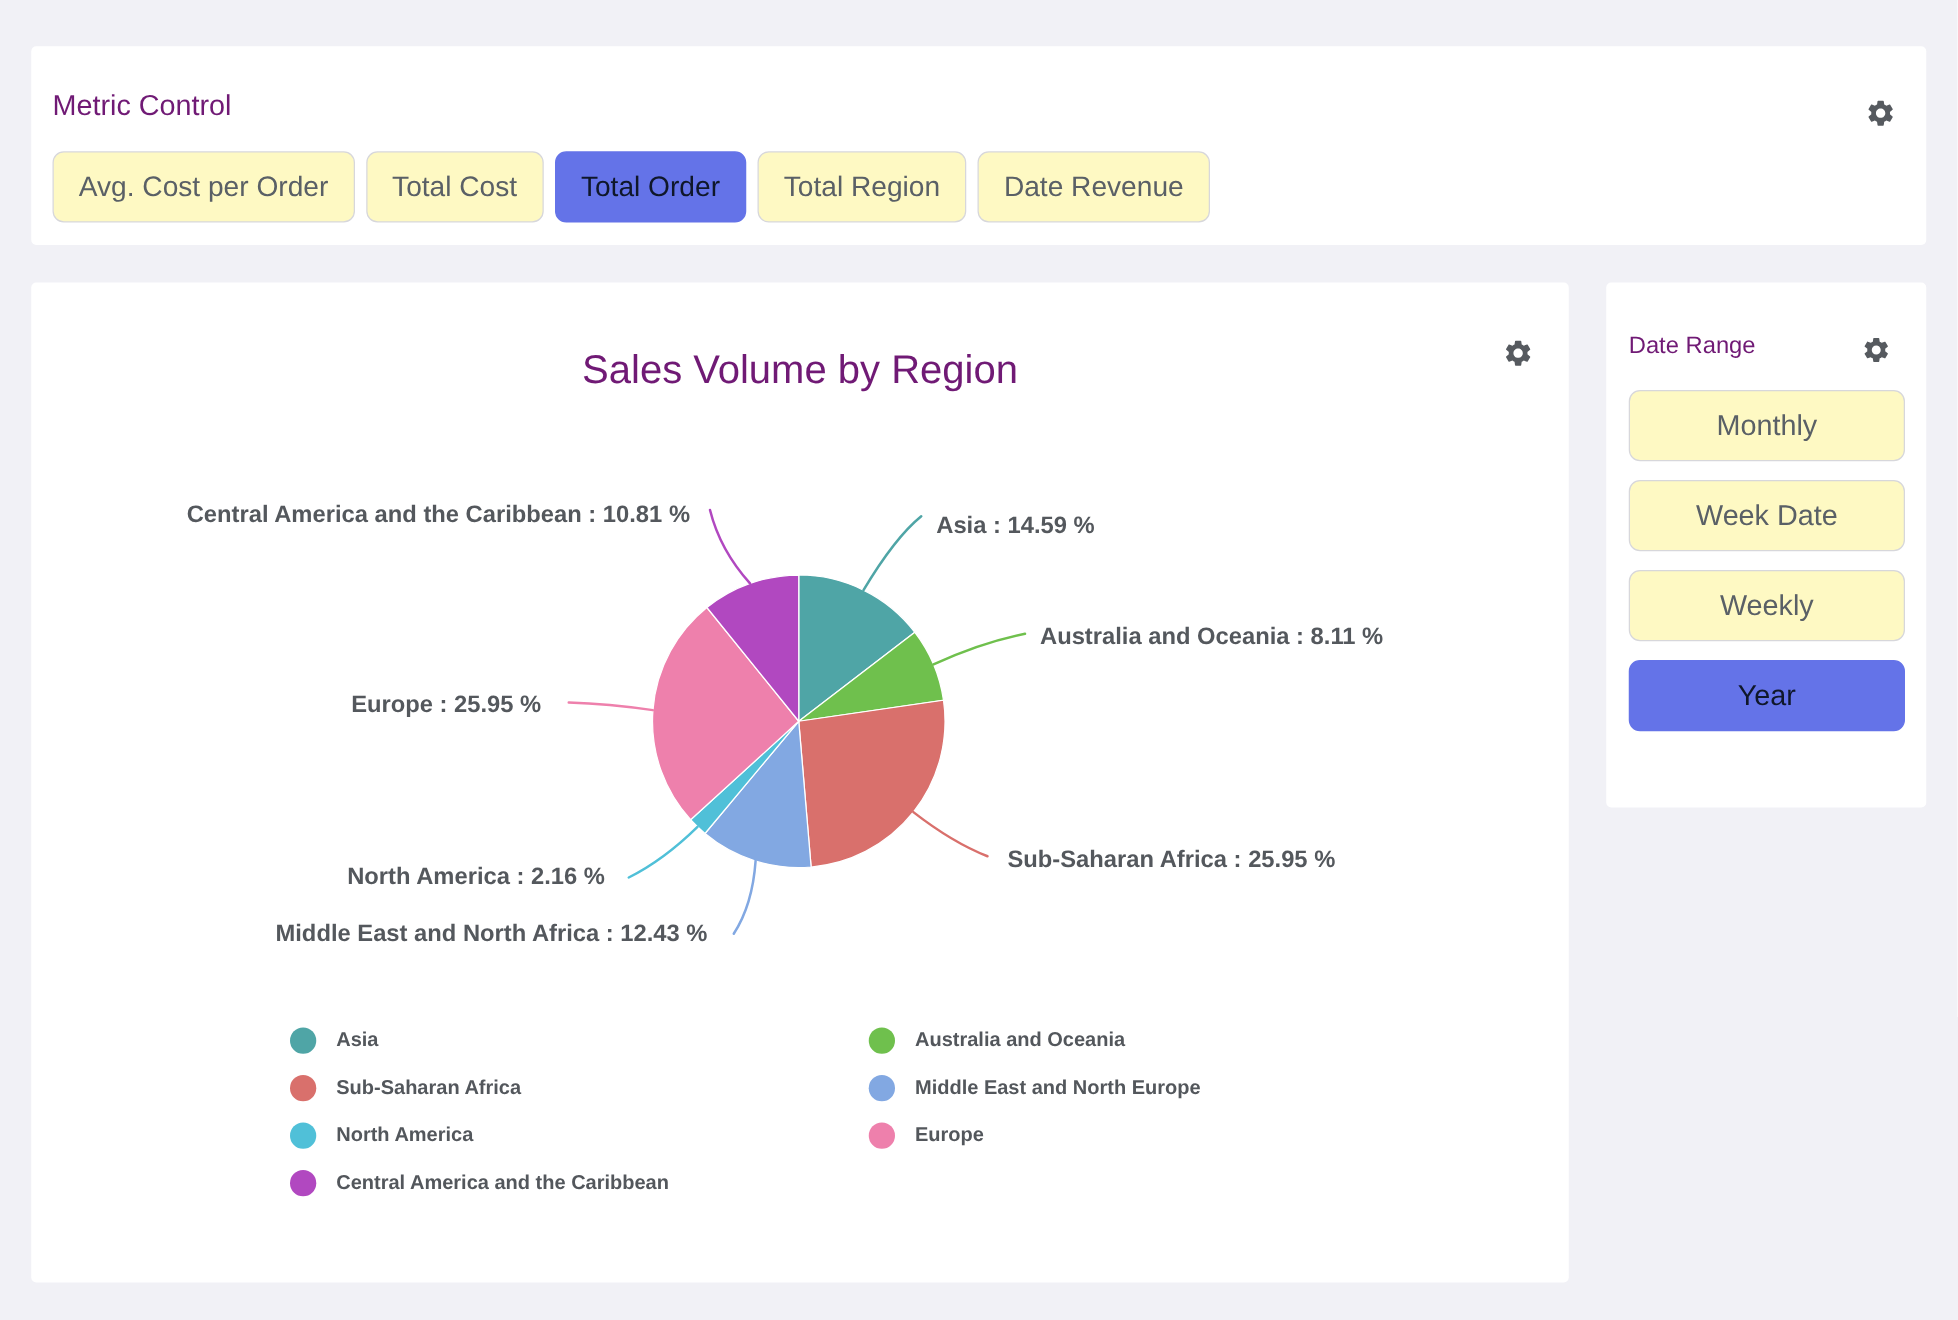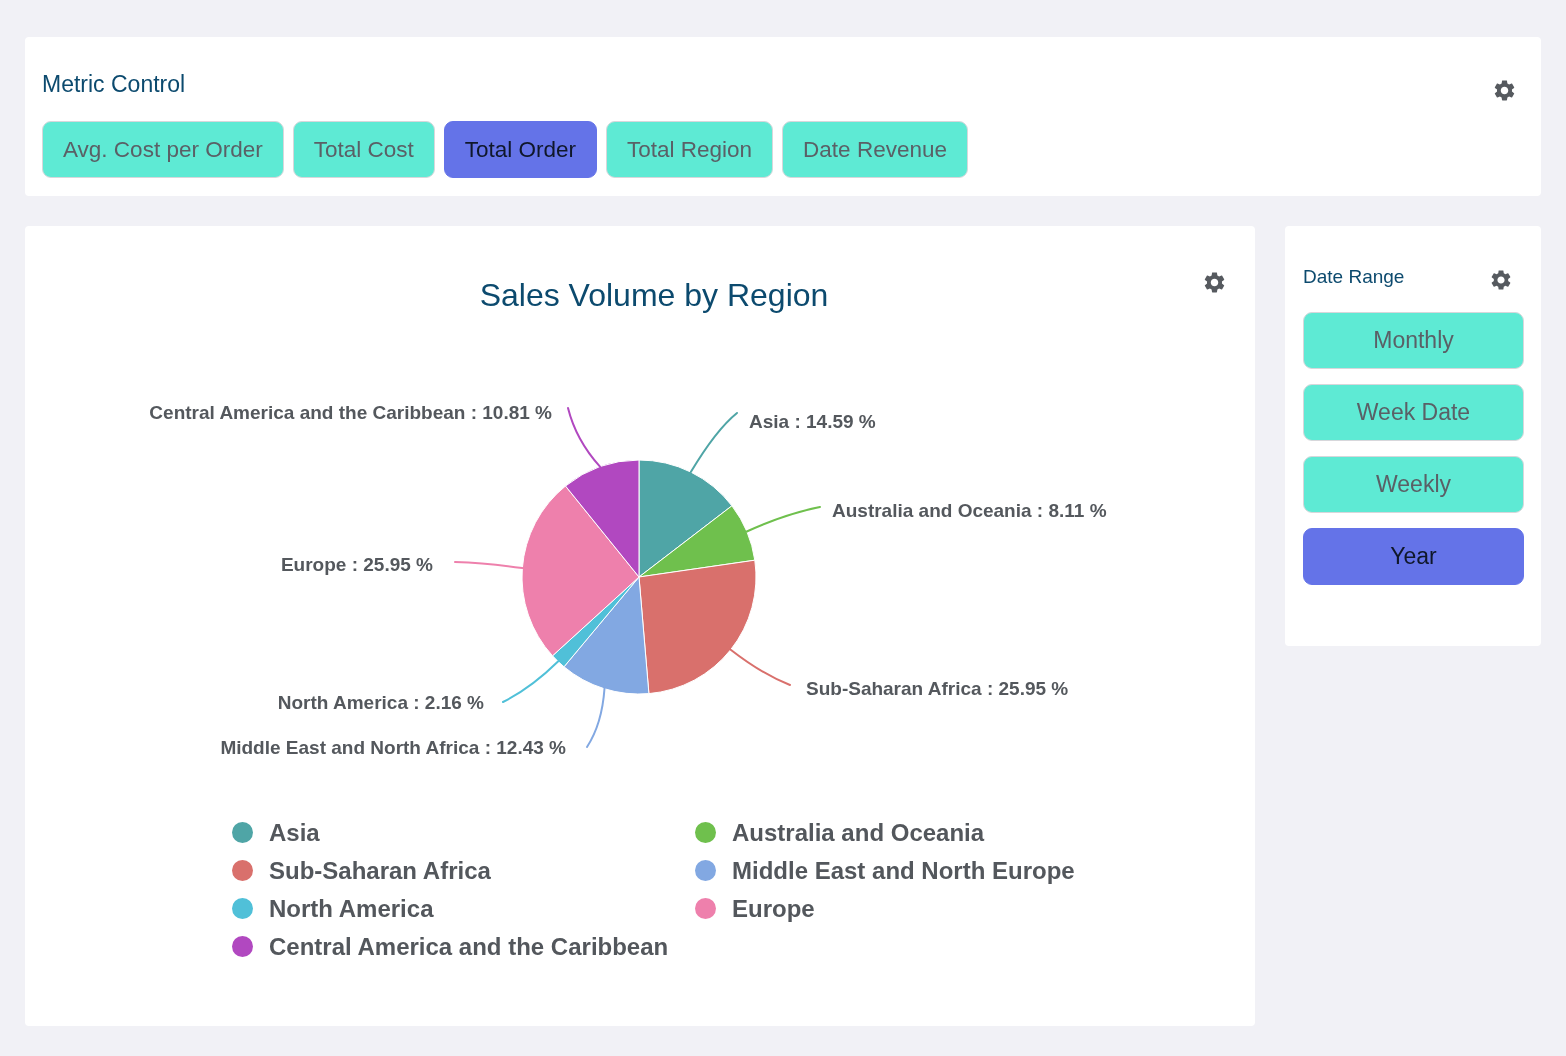--- a/index.html
+++ b/index.html
@@ -6,52 +6,52 @@
   body{
     width:1566px;height:1056px;position:relative;overflow:hidden;
     background:#f1f1f6;
     font-family:"Liberation Sans","DejaVu Sans",sans-serif;
     -webkit-font-smoothing:antialiased;
   }
   .panel{position:absolute;background:#ffffff;border-radius:4px;}
 
   
   #metric-panel{left:25px;top:37px;width:1516px;height:159px;}
-  .panel-heading{position:absolute;color:#0c4a6e;font-weight:400;margin:0;}
+  .panel-heading{position:absolute;color:#701a75;font-weight:400;margin:0;}
   #metric-title{left:17px;top:34px;font-size:23px;line-height:26px;}
   #metric-buttons{position:absolute;left:17px;top:84px;display:flex;gap:9px;}
   .chip{
-    height:57px;padding:0 20px;background:#5eead4;border:1.5px solid #d7d7db;
+    height:57px;padding:0 20px;background:#fef9c3;border:1.5px solid #d7d7db;
     border-radius:9px;color:#5a6066;font-size:22.5px;
     font-family:inherit;cursor:pointer;display:flex;align-items:center;justify-content:center;
   }
   .chip.selected{background:#6473e8;border-color:#6473e8;color:#0f172a;}
 
   .gear-btn{
     position:absolute;width:26px;height:26px;padding:0;border:none;background:transparent;
     cursor:pointer;display:flex;align-items:center;justify-content:center;
   }
   #metric-gear{right:24px;top:40px;}
   .gear-btn svg{display:block;}
 
   
   #chart-panel{left:25px;top:226px;width:1230px;height:800px;}
-  #chart-title{left:0;top:51px;width:100%;text-align:center;font-size:32px;line-height:36px;margin-left:14px;}
+  #chart-title{left:0;top:51px;width:100%;text-align:center;font-size:32px;line-height:36px;}
   #chart-gear{right:28px;top:43px;}
   #pie-svg{position:absolute;left:0;top:0;}
   .pie-label{
     font-family:"Liberation Sans","DejaVu Sans",sans-serif;
     font-size:19px;font-weight:700;fill:#54585d;dominant-baseline:central;
   }
   .legend-col{position:absolute;display:flex;flex-direction:column;gap:17px;}
   #legend-col-0{left:207px;top:596px;}
   #legend-col-1{left:670px;top:596px;}
   .legend-item{display:flex;align-items:center;gap:16px;height:21px;cursor:pointer;}
   .legend-dot{width:21px;height:21px;border-radius:50%;flex:0 0 auto;}
-  .legend-label{font-size:24px;font-weight:700;color:#53575c;line-height:21px;white-space:nowrap;text-align:center;}
+  .legend-label{font-size:16px;font-weight:700;color:#53575c;line-height:21px;white-space:nowrap;text-align:center;}
 
   
   #date-panel{left:1285px;top:226px;width:256px;height:420px;}
   #date-title{left:18px;top:37px;font-size:19px;line-height:28px;}
   #date-gear{right:27px;top:41px;}
   #date-buttons{position:absolute;left:18px;top:86px;display:flex;flex-direction:column;gap:15px;}
   #date-buttons .chip{width:221px;padding:6px;font-size:23px;box-sizing:border-box;}
 </style>
 </head>
 <body>

